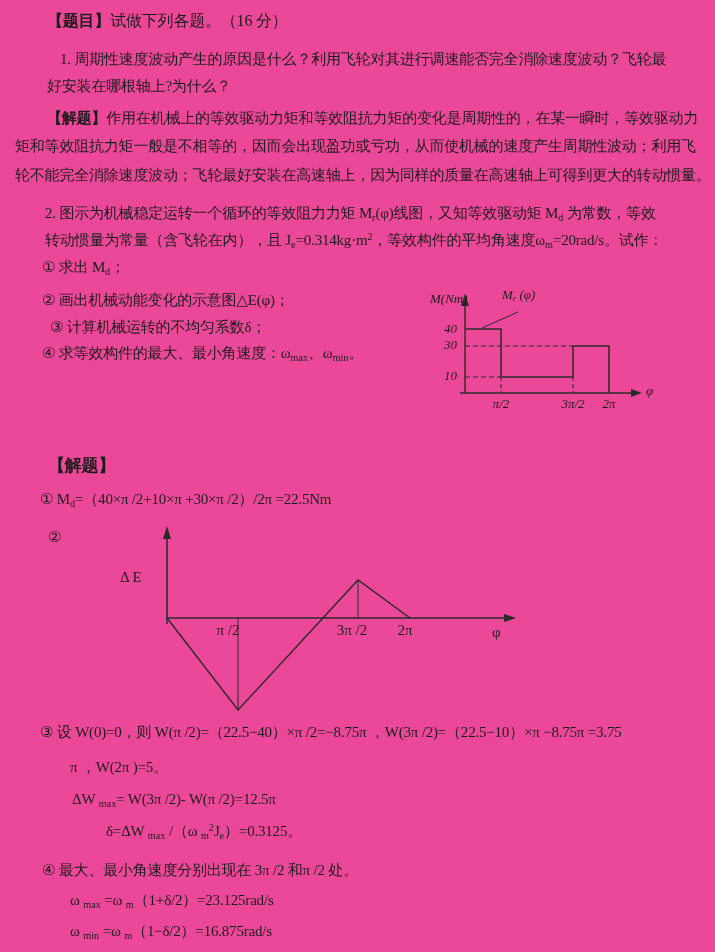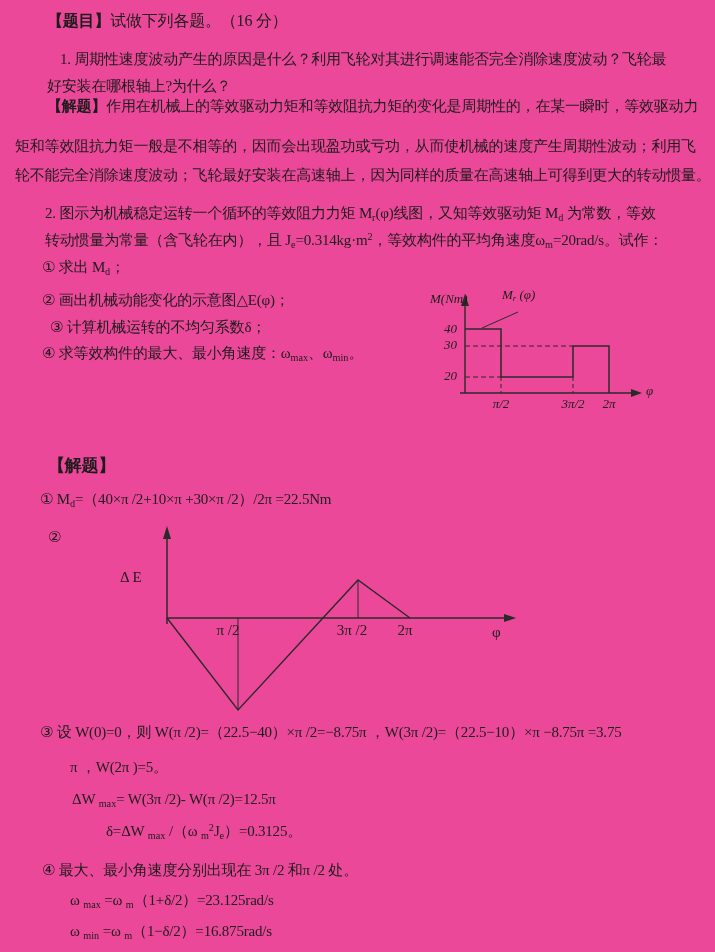--- a/index.html
+++ b/index.html
@@ -46,21 +46,21 @@
 </head>
 <body>
 
 <div class="page">
 
   <div class="line title-line" style="left:47px; top:10px;"><b>【题目】</b><span>试做下列各题。（16 分）</span></div>
 
   <div class="line" style="left:60px; top:49px;"><span>1. 周期性速度波动产生的原因是什么？利用飞轮对其进行调速能否完全消除速度波动？飞轮最</span></div>
   <div class="line" style="left:47px; top:76px;"><span>好安装在哪根轴上?为什么？</span></div>
 
-  <div class="line" style="left:47px; top:96px;"><b>【解题】</b><span>作用在机械上的等效驱动力矩和等效阻抗力矩的变化是周期性的，在某一瞬时，等效驱动力</span></div>
+  <div class="line" style="left:47px; top:108px;"><b>【解题】</b><span>作用在机械上的等效驱动力矩和等效阻抗力矩的变化是周期性的，在某一瞬时，等效驱动力</span></div>
   <div class="line" style="left:15px; top:136px;"><span>矩和等效阻抗力矩一般是不相等的，因而会出现盈功或亏功，从而使机械的速度产生周期性波动；利用飞</span></div>
   <div class="line" style="left:15px; top:165px;"><span>轮不能完全消除速度波动；飞轮最好安装在高速轴上，因为同样的质量在高速轴上可得到更大的转动惯量。</span></div>
 
   <div class="line" style="left:45px; top:203px;"><span>2. 图示为机械稳定运转一个循环的等效阻力力矩 M</span><sub>r</sub><span>(φ)线图，又知等效驱动矩 M</span><sub>d</sub><span> 为常数，等效</span></div>
   <div class="line" style="left:45px; top:230px;"><span>转动惯量为常量（含飞轮在内），且 J</span><sub>e</sub><span>=0.314kg·m</span><sup>2</sup><span>，等效构件的平均角速度ω</span><sub>m</sub><span>=20rad/s。试作：</span></div>
   <div class="line" style="left:42px; top:257px;"><span>① 求出 M</span><sub>d</sub><span>；</span></div>
   <div class="line" style="left:42px; top:290px;"><span>② 画出机械动能变化的示意图△E(φ)；</span></div>
   <div class="line" style="left:42px; top:317px;margin-left:8px;"><span>③ 计算机械运转的不均匀系数δ；</span></div>
   <div class="line" style="left:42px; top:343px;"><span>④ 求等效构件的最大、最小角速度：ω</span><sub>max</sub><span>、ω</span><sub>min</sub><span>。</span></div>
 
@@ -79,21 +79,21 @@
       <line x1="35" y1="89" x2="71" y2="89" stroke="#2a2a2a" stroke-width="1" stroke-dasharray="5,3"></line>
       <line x1="71" y1="89" x2="71" y2="105" stroke="#2a2a2a" stroke-width="1" stroke-dasharray="4,3"></line>
       <line x1="143" y1="89" x2="143" y2="105" stroke="#2a2a2a" stroke-width="1" stroke-dasharray="4,3"></line>
 
       <line x1="88" y1="24" x2="52" y2="40" stroke="#2a2a2a" stroke-width="1"></line>
     </svg>
     <div class="fig-label" style="left:0px; top:4px;"><i>M</i><span>(Nm)</span></div>
     <div class="fig-label" style="left:72px; top:0px;"><i>M</i><sub>r</sub><i> (φ)</i></div>
     <div class="fig-label" style="left:14px; top:34px;">40</div>
     <div class="fig-label" style="left:14px; top:50px;">30</div>
-    <div class="fig-label" style="left:14px; top:81px;">20</div>
+    <div class="fig-label" style="left:14px; top:81px;">10</div>
     <div class="fig-label tick-c" style="left:71px; top:109px;">π/2</div>
     <div class="fig-label tick-c" style="left:143px; top:109px;">3π/2</div>
     <div class="fig-label tick-c" style="left:179px; top:109px;">2π</div>
     <div class="fig-label" style="left:216px; top:96px;">φ</div>
   </div>
 
   <div class="line sol-heading" style="left:48px; top:455px;"><b>【解题】</b></div>
 
   <div class="line" style="left:40px; top:489px;"><span>①  M</span><sub>d</sub><span>=（40×π /2+10×π +30×π /2）/2π =22.5Nm</span></div>
 

